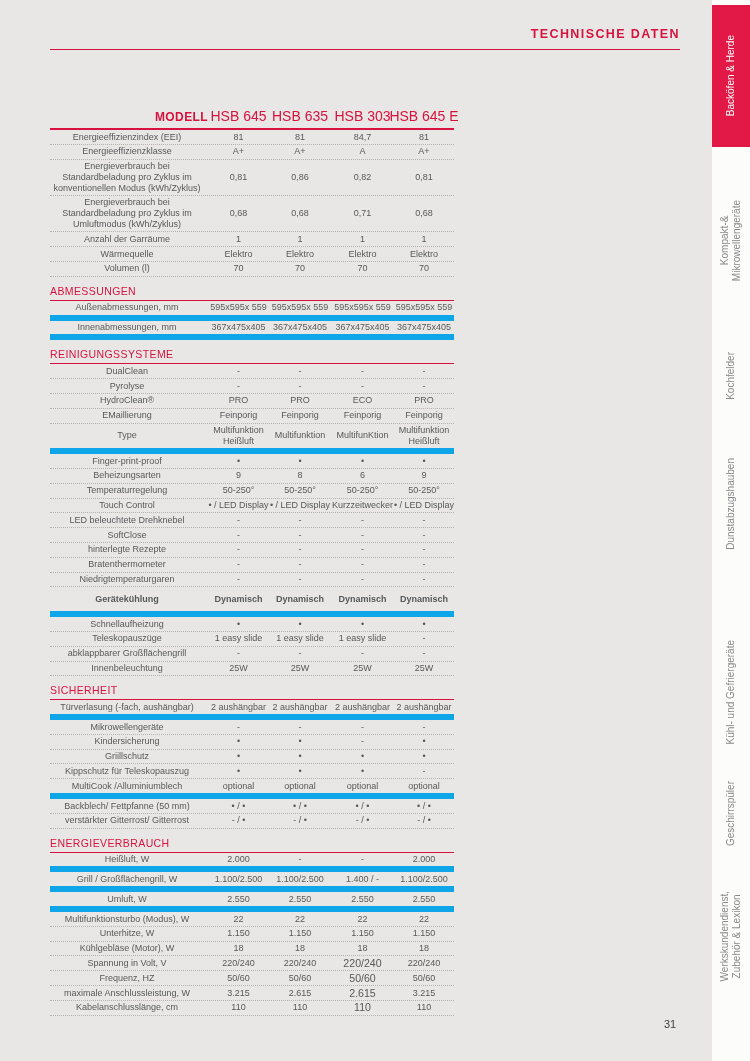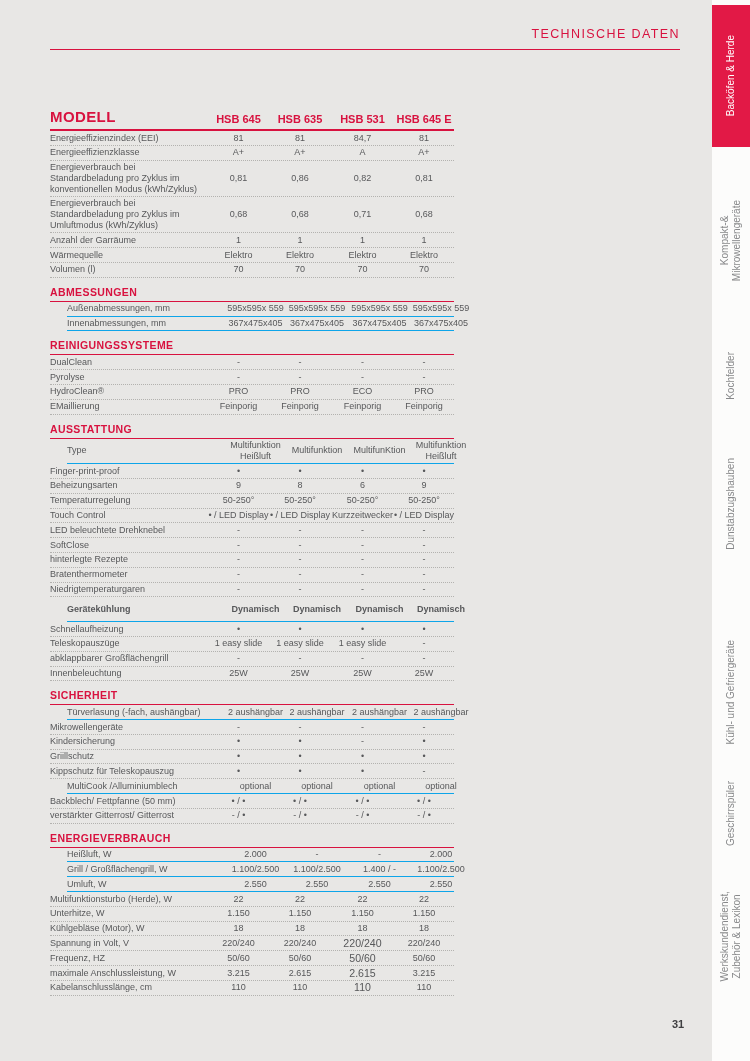--- a/index.html
+++ b/index.html
@@ -7,58 +7,58 @@
     width:750px; height:1061px; position:relative; overflow:hidden;
     background:#e8e7e5;
     font-family:"Liberation Sans", sans-serif;
     -webkit-font-smoothing:antialiased;
   }
 
   
   .content { position:absolute; left:50px; top:27px; width:630px; }
 
   .page-title {
-    text-align:right; color:#d8123f; font-weight:normal;
+    text-align:right; color:#d8123f; font-weight:bold;
     font-size:12.5px; letter-spacing:1.4px;
     padding-bottom:8px; border-bottom:1px solid #d8123f;
   }
 
   .spec-table { width:404px; margin-top:58px; color:#57585a; }
 
   .row {
     display:grid; grid-template-columns:158px 61px 62px 63px 60px;
     align-items:center;
     padding:1.5px 0;
     border-bottom:1px dotted #b3b2af;
     font-size:9px; line-height:10.8px;
   }
-  .row.solid { border-bottom:1px solid #0ea5e9;margin-left:17px; }
+  .row.solid { border-bottom:6px solid #0ea5e9; }
   .row.tall  { padding:6.5px 0;font-weight:bold; }
-  .row-label { text-align:left; padding-right:4px; }
+  .row-label { text-align:center; padding-right:4px; }
   .val { display:flex; justify-content:center; white-space:nowrap; text-align:center; }
   .row.wrap .val { white-space:normal; display:block; }
   .val.big { font-size:10.6px; }
 
   .model-row {
     display:grid; grid-template-columns:158px 61px 62px 63px 60px;
     align-items:end; padding-bottom:4px;
     border-bottom:2px solid #d8123f;
   }
-  .model-label { color:#d8123f; font-weight:bold; font-size:15px; letter-spacing:0.4px; }
-  .model-cell  { color:#d8123f; font-weight:bold; font-size:11px; display:flex; justify-content:center; white-space:nowrap; }
+  .model-label { color:#d8123f; font-weight:bold; font-size:12px; letter-spacing:0.4px;text-align:right; }
+  .model-cell  { color:#d8123f; font-weight:normal; font-size:14px; display:flex; justify-content:center; white-space:nowrap; }
 
   .section-header {
     margin-top:8px; padding-bottom:3px;
     border-bottom:1px solid #d8123f;
-    color:#d8123f; font-weight:bold; font-size:10.5px; letter-spacing:0.4px;
+    color:#d8123f; font-weight:normal; font-size:10.5px; letter-spacing:0.4px;
   }
 
   .page-number {
     position:absolute; left:664px; top:1018px;
-    font-weight:bold; font-size:11px; color:#3f3f41;margin-left:8px;
+    font-weight:normal; font-size:11px; color:#3f3f41;
   }
 
   
   .sidebar {
     position:absolute; right:0; top:0; width:38px; height:1061px;
     background:#fcfcfb;
   }
   .tab {
     position:absolute; right:0; width:38px;
     display:flex; align-items:center; justify-content:center;
@@ -82,21 +82,21 @@
 </head>
 <body>
 
 <div class="content">
   <div class="page-title">TECHNISCHE DATEN</div>
   <div class="spec-table" id="spec-table">
       <div class="model-row">
         <span class="model-label">MODELL</span>
         <span class="model-cell">HSB 645</span>
         <span class="model-cell">HSB 635</span>
-        <span class="model-cell">HSB 531</span>
+        <span class="model-cell">HSB 303</span>
         <span class="model-cell">HSB 645 E</span>
       </div>
       <div class="row">
         <span class="row-label">Energieeffizienzindex (EEI)</span>
         <span class="val">81</span>
         <span class="val">81</span>
         <span class="val">84,7</span>
         <span class="val">81</span>
       </div>
       <div class="row">
@@ -178,21 +178,20 @@
         <span class="val">ECO</span>
         <span class="val">PRO</span>
       </div>
       <div class="row">
         <span class="row-label">EMaillierung</span>
         <span class="val">Feinporig</span>
         <span class="val">Feinporig</span>
         <span class="val">Feinporig</span>
         <span class="val">Feinporig</span>
       </div>
-      <div class="section-header">AUSSTATTUNG</div>
       <div class="row solid wrap">
         <span class="row-label">Type</span>
         <span class="val">Multifunktion Heißluft</span>
         <span class="val">Multifunktion</span>
         <span class="val">MultifunKtion</span>
         <span class="val">Multifunktion Heißluft</span>
       </div>
       <div class="row">
         <span class="row-label">Finger-print-proof</span>
         <span class="val">•</span>
@@ -364,21 +363,21 @@
         <span class="val">1.100/2.500</span>
       </div>
       <div class="row solid">
         <span class="row-label">Umluft, W</span>
         <span class="val">2.550</span>
         <span class="val">2.550</span>
         <span class="val">2.550</span>
         <span class="val">2.550</span>
       </div>
       <div class="row">
-        <span class="row-label">Multifunktionsturbo (Herde), W</span>
+        <span class="row-label">Multifunktionsturbo (Modus), W</span>
         <span class="val">22</span>
         <span class="val">22</span>
         <span class="val">22</span>
         <span class="val">22</span>
       </div>
       <div class="row">
         <span class="row-label">Unterhitze, W</span>
         <span class="val">1.150</span>
         <span class="val">1.150</span>
         <span class="val">1.150</span>

